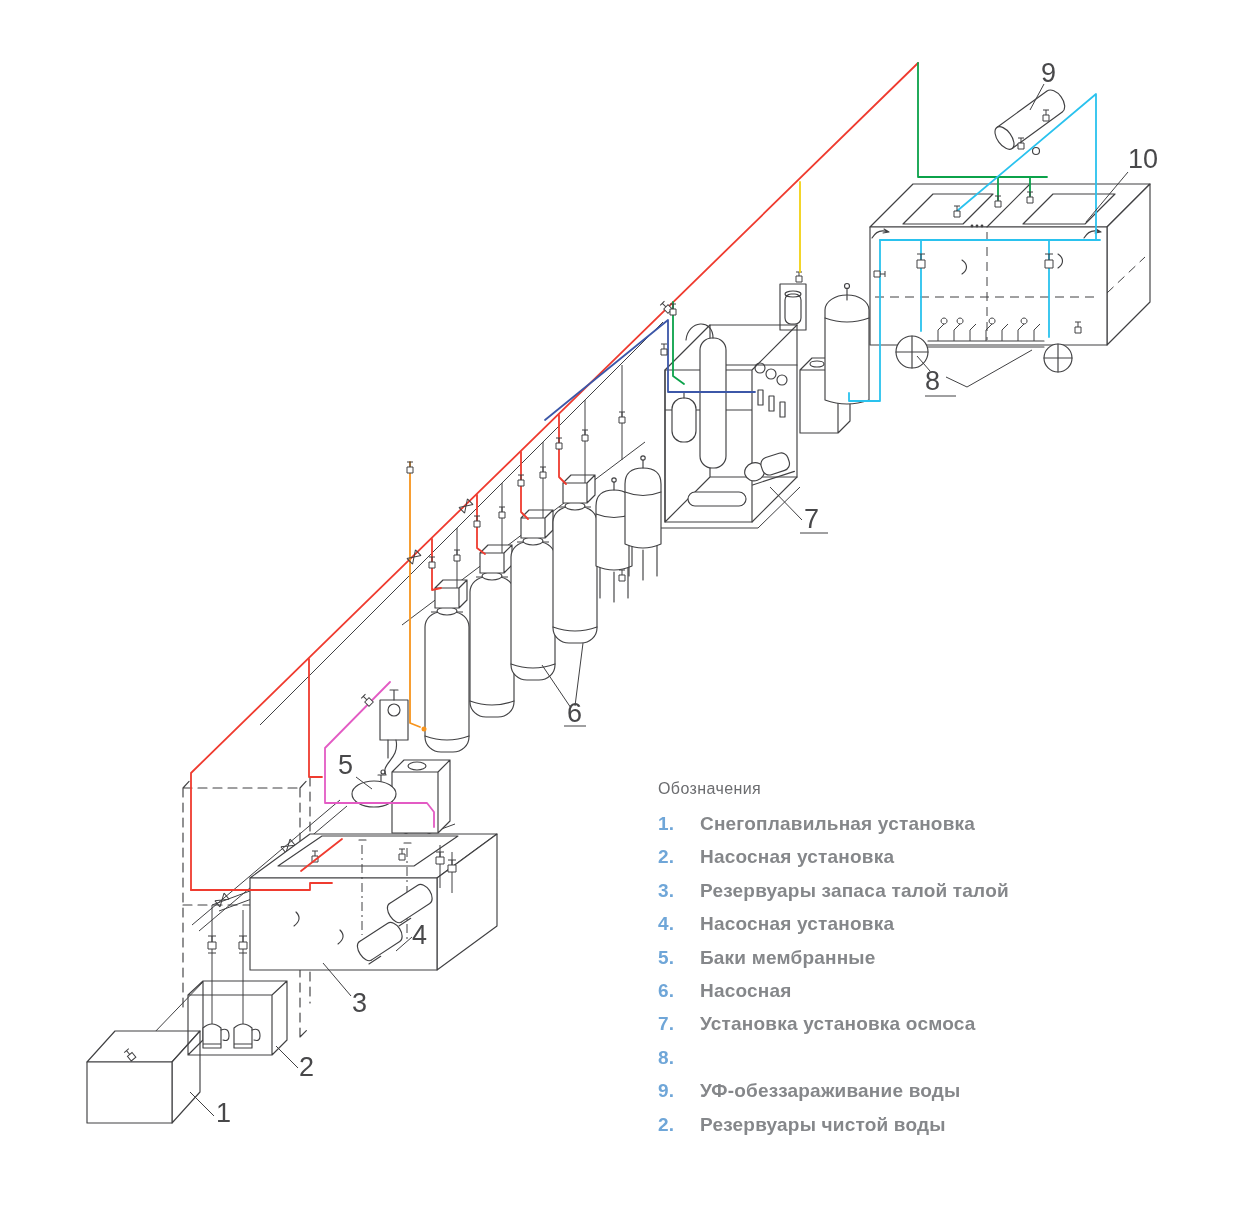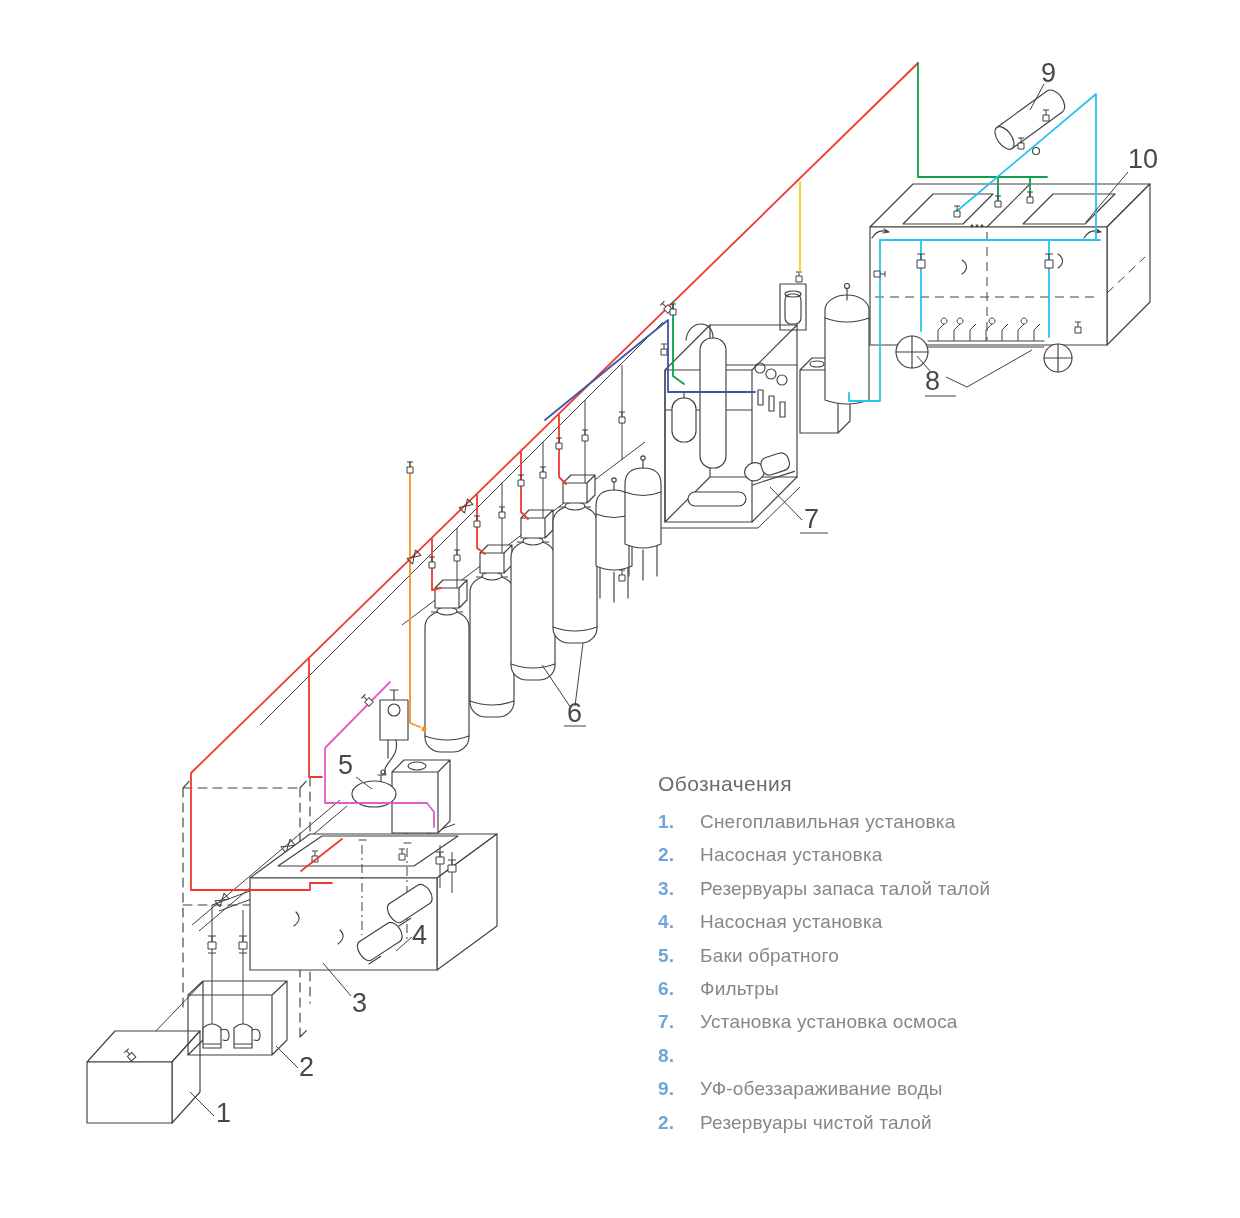--- a/index.html
+++ b/index.html
@@ -5,24 +5,24 @@
   :root{
     --line:#414143; --red:#ef3b2f; --blue:#3c57a8; --green:#0ba24a;
     --yellow:#f2d112; --orange:#f7941d; --magenta:#e35bc4; --cyan:#2ac2ee;
     --legend_num:#6fa6d8; --legend_text:#85878a; --legend_title:#6b6c6f; --callout:#48484a;
   }
   html,body{margin:0;padding:0;background:#fff;}
   .stage{position:relative;width:1240px;height:1218px;background:#fff;overflow:hidden;
          font-family:"Liberation Sans", sans-serif;}
   .stage svg{position:absolute;left:0;top:0;}
   .legend{position:absolute;left:658px;top:772px;width:540px;}
-  .legend-title{font-size:21px;color:var(--legend_title);letter-spacing:.4px;margin:0 0 9px 0;}
+  .legend-title{font-size:16px;color:var(--legend_title);letter-spacing:.4px;margin:8px 0 9px 0;}
   .legend-row{display:flex;line-height:33.4px;font-size:19px;letter-spacing:.2px;}
   .legend-row .num{width:42px;flex:0 0 42px;color:var(--legend_num);font-weight:700;}
-  .legend-row .lab{color:var(--legend_text);}
+  .legend-row .lab{color:var(--legend_text);font-weight:bold;}
   text.co{font-size:27px;fill:var(--callout);}
   .eq{stroke:var(--line);stroke-width:1.15;fill:none;stroke-linecap:round;stroke-linejoin:round;}
   .fill{fill:#fff;}
   .pipe{fill:none;stroke-width:1.8;stroke-linecap:round;stroke-linejoin:round;}
   .thin{stroke:var(--line);stroke-width:1;fill:none;}
   .dash{stroke-dasharray:9 6;}
   .dashdot{stroke-dasharray:9 4 2 4;}
   .vg{stroke:var(--line);stroke-width:1;fill:#fff;}
 </style>
 </head>
@@ -422,35 +422,35 @@
     <div class="legend-row">
         <span class="num">3.</span>
         <span class="lab">Резервуары запаса талой талой</span>
       </div>
     <div class="legend-row">
         <span class="num">4.</span>
         <span class="lab">Насосная установка</span>
       </div>
     <div class="legend-row">
         <span class="num">5.</span>
-        <span class="lab">Баки обратного</span>
+        <span class="lab">Баки мембранные</span>
       </div>
     <div class="legend-row">
         <span class="num">6.</span>
-        <span class="lab">Фильтры</span>
+        <span class="lab">Насосная</span>
       </div>
     <div class="legend-row">
         <span class="num">7.</span>
         <span class="lab">Установка установка осмоса</span>
       </div>
     <div class="legend-row">
         <span class="num">8.</span>
       </div>
     <div class="legend-row">
         <span class="num">9.</span>
         <span class="lab">УФ-обеззараживание воды</span>
       </div>
     <div class="legend-row">
         <span class="num">2.</span>
-        <span class="lab">Резервуары чистой талой</span>
+        <span class="lab">Резервуары чистой воды</span>
       </div>
   </div>
 </div>
 
 </body></html>

